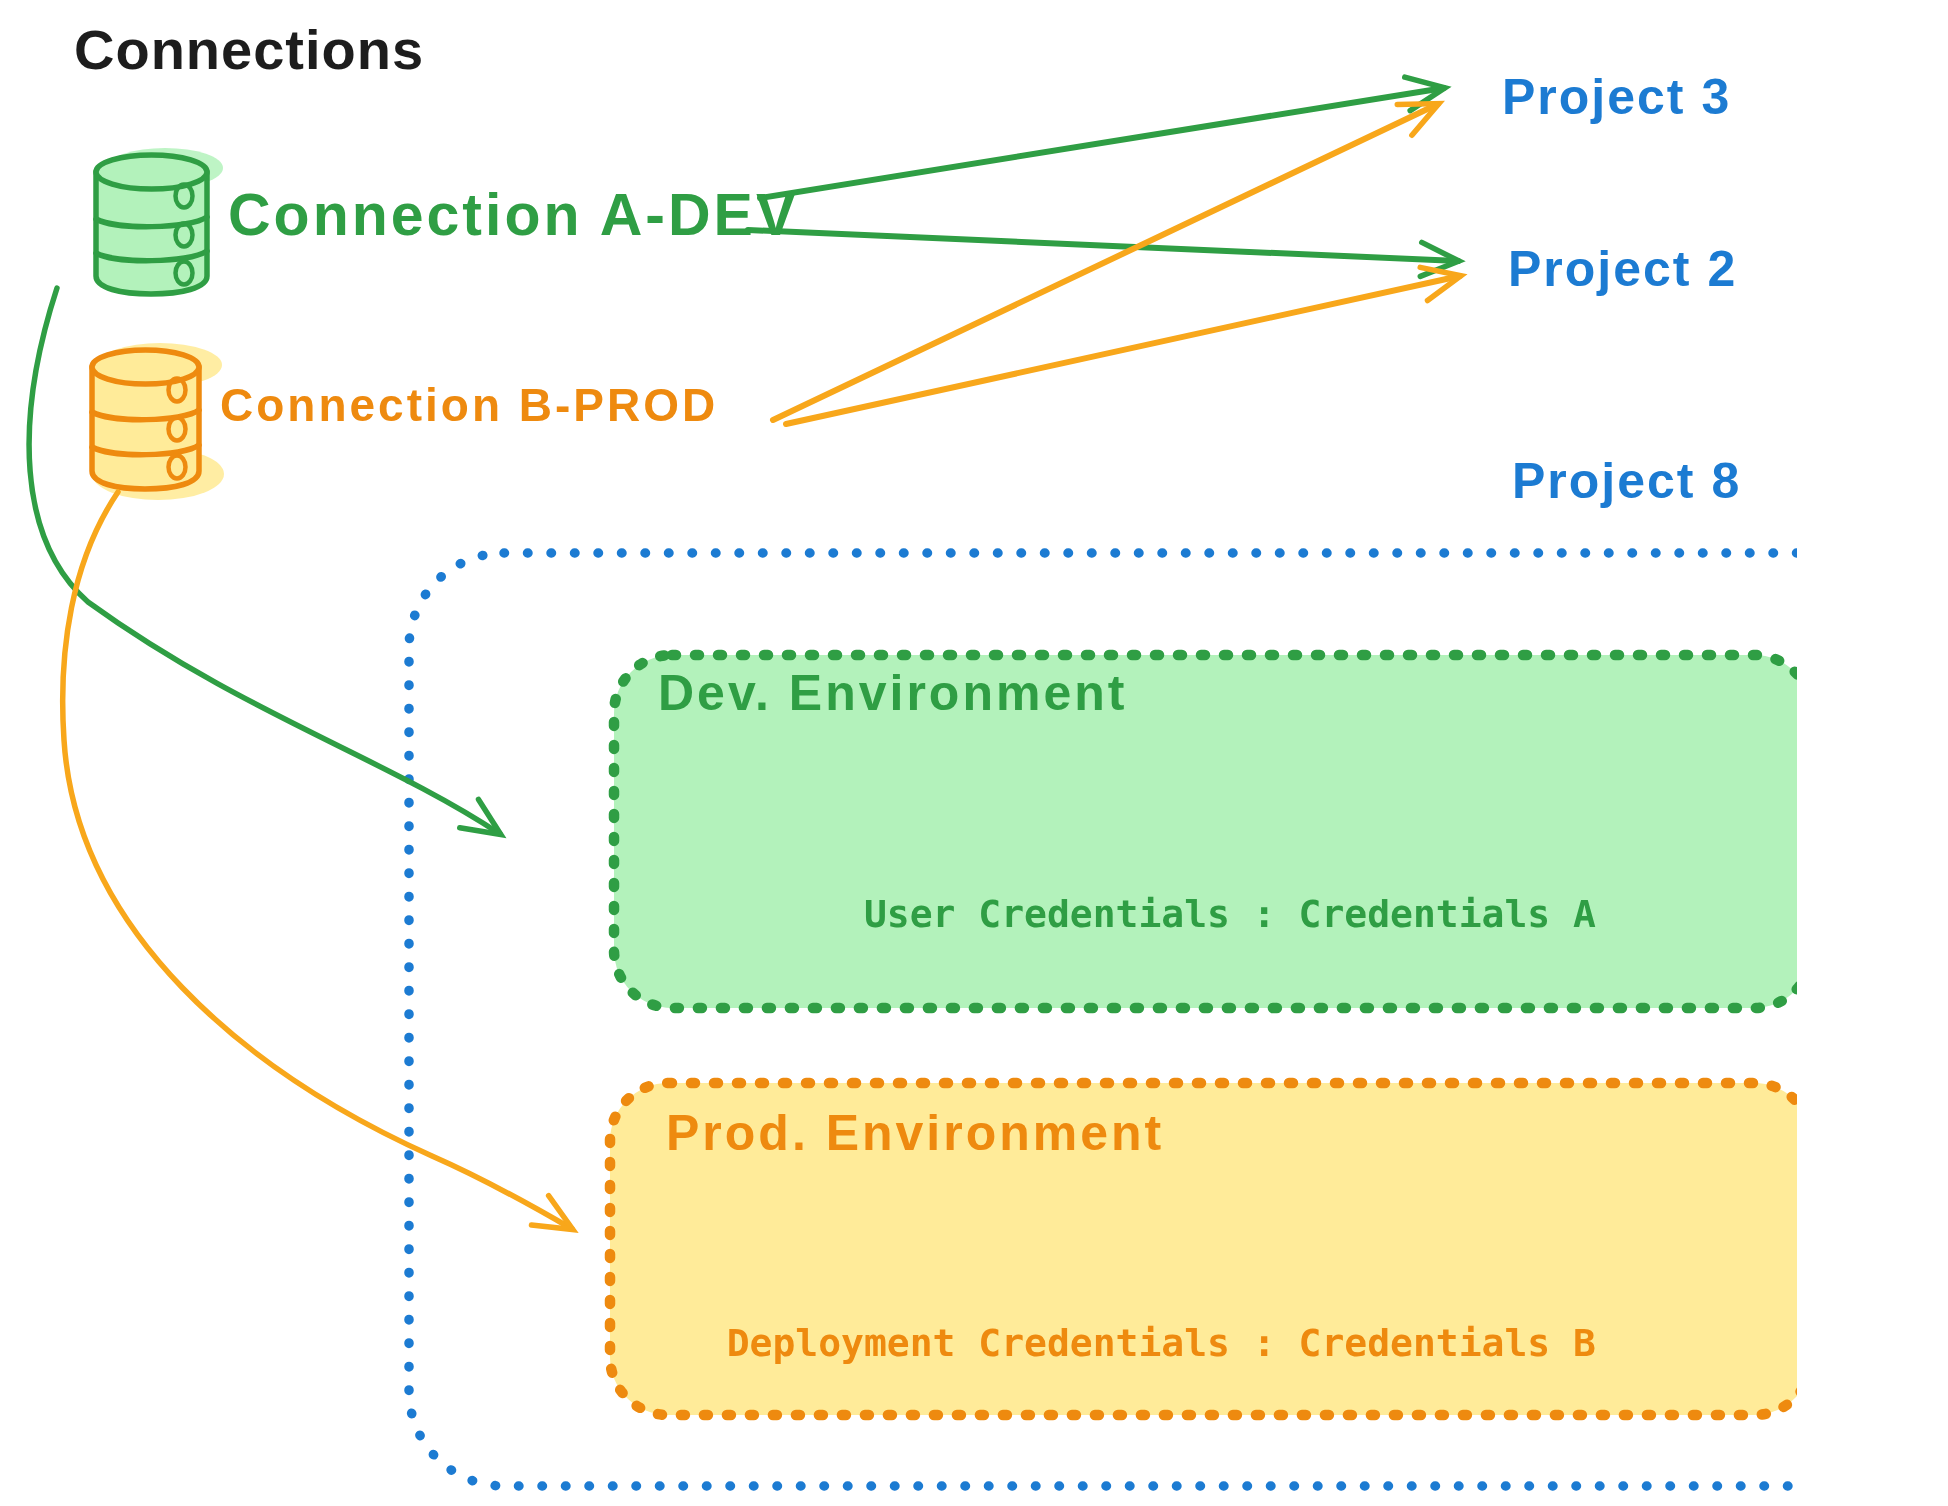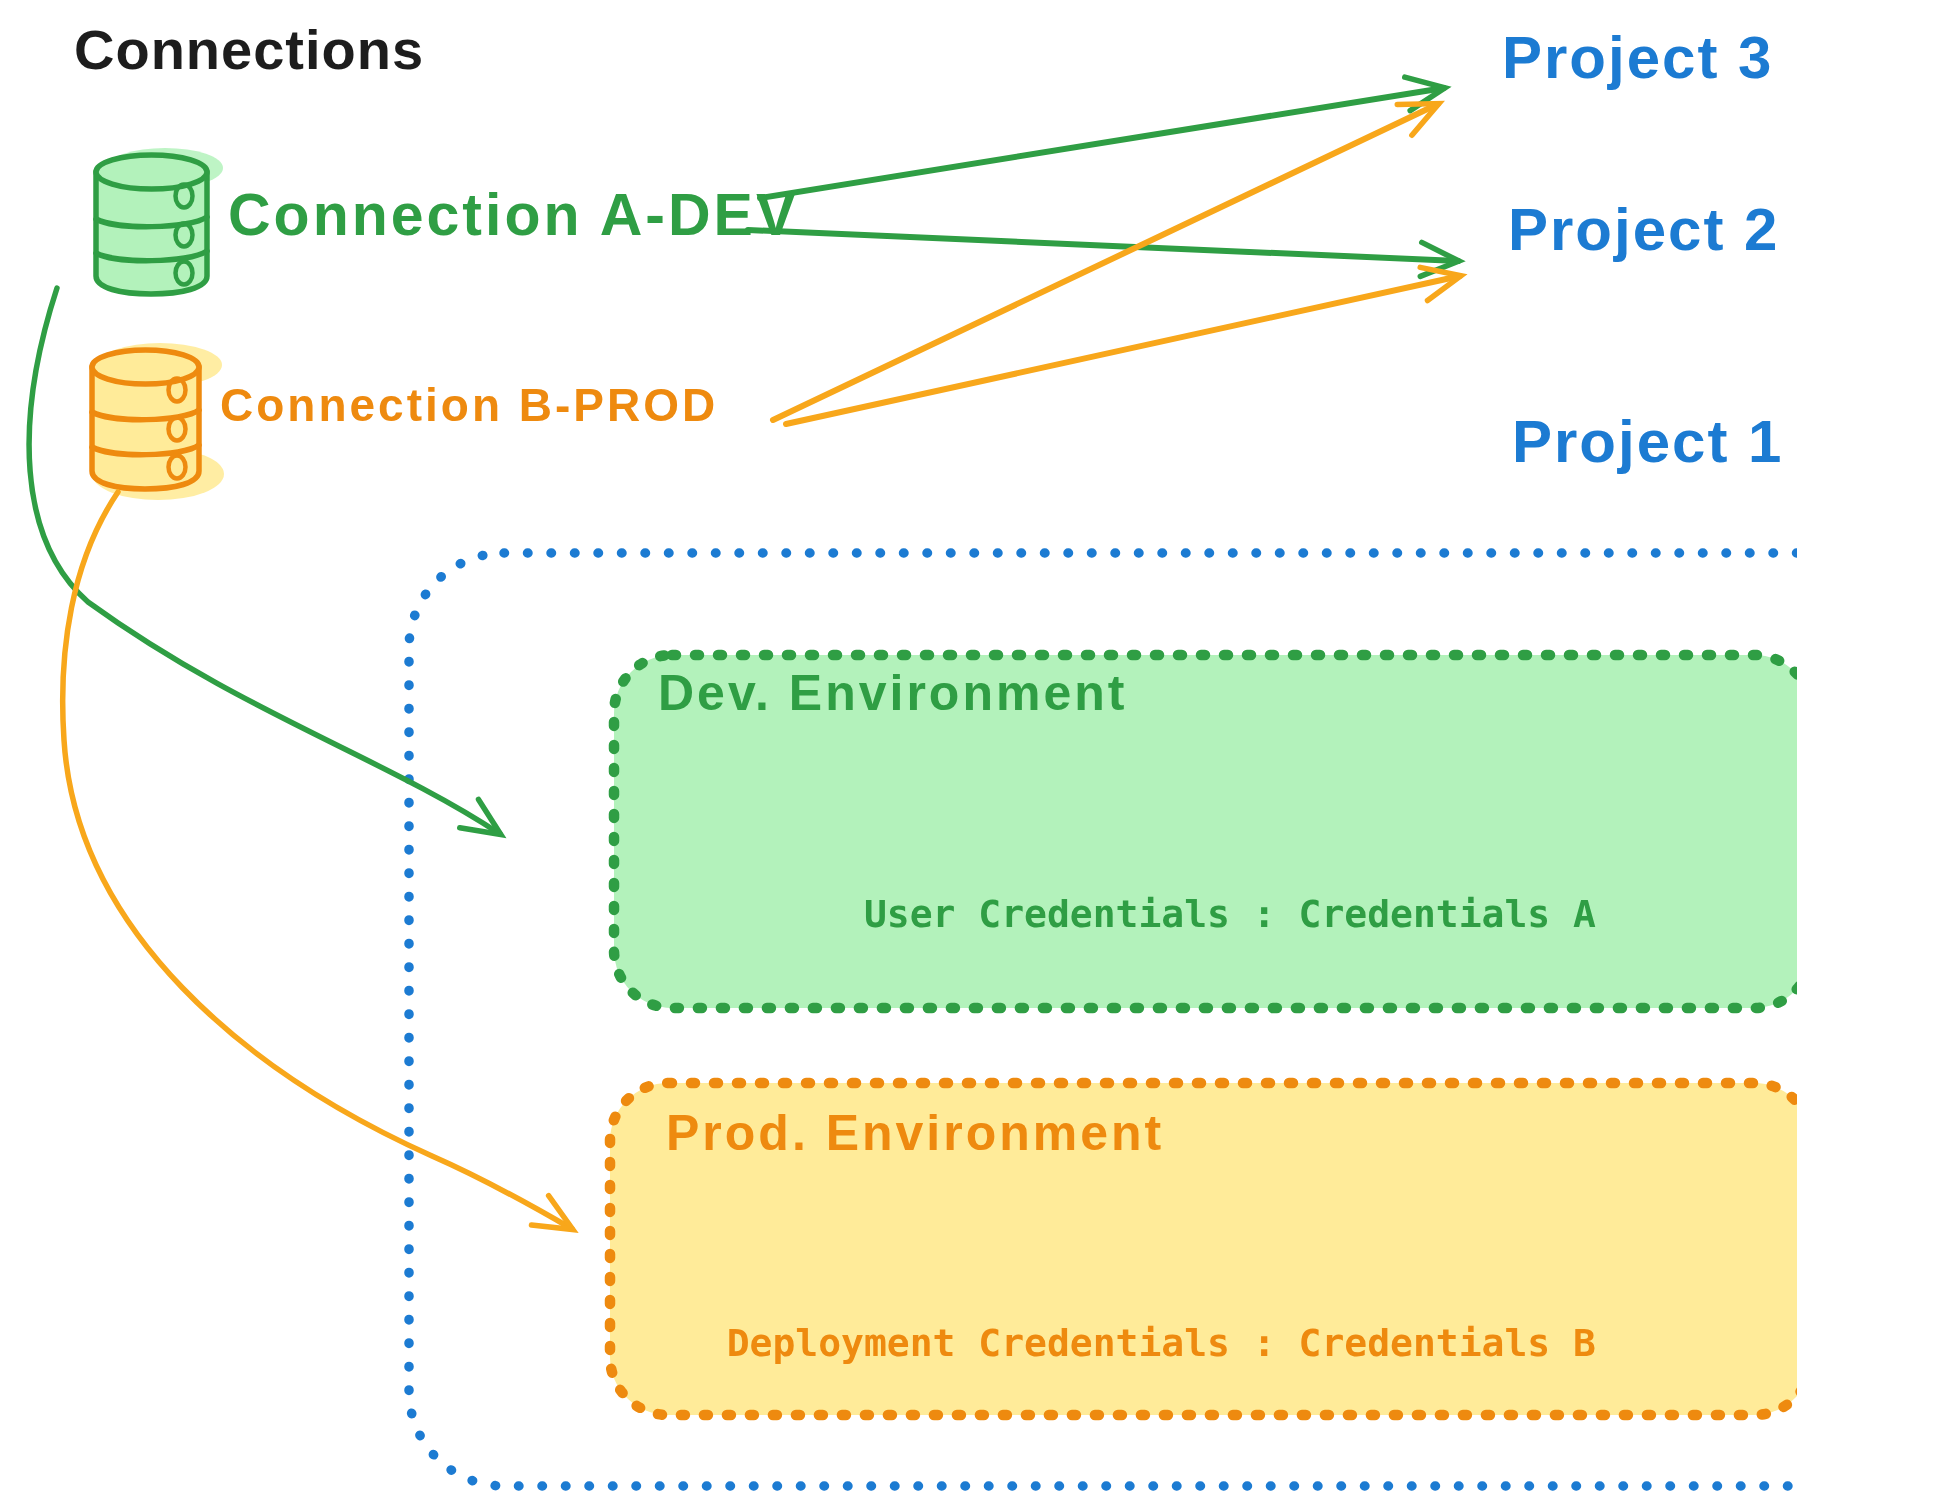--- a/index.html
+++ b/index.html
@@ -9,21 +9,21 @@
   }
   .canvas{
     position:relative; width:1797px; height:1506px; overflow:hidden;
     background:#ffffff; font-family:"Liberation Sans", sans-serif;
   }
   .layer{position:absolute; left:0; top:0;}
   .lbl{position:absolute; white-space:nowrap; line-height:1; user-select:none;}
   .t-title{left:74px; top:22px; font-size:56px; font-weight:700; color:var(--ink); letter-spacing:1px;}
   .t-adev{left:228px; top:186px; font-size:59px; font-weight:700; color:var(--green); letter-spacing:3px;}
   .t-bprod{left:220px; top:382px; font-size:46px; font-weight:700; color:var(--orange); letter-spacing:3px;}
-  .t-proj{font-size:60px; font-weight:700; color:var(--blue); letter-spacing:2px;}
+  .t-proj{font-size:50px; font-weight:700; color:var(--blue); letter-spacing:2px;margin-top:44px;}
   .t-proj3{left:1502px; top:28px;}
   .t-proj2{left:1508px; top:200px;}
   .t-proj1{left:1512px; top:412px;}
   .t-devenv{left:658px; top:668px; font-size:50px; font-weight:700; color:var(--green); letter-spacing:3px;}
   .t-prodenv{left:666px; top:1108px; font-size:50px; font-weight:700; color:var(--orange); letter-spacing:3px;text-align:right;}
   .t-cred{font-family:"DejaVu Sans Mono","Liberation Mono",monospace; font-size:38px; font-weight:700;}
   .t-credA{right:201px; top:895px; color:var(--green);}
   .t-credB{right:201px; top:1324px; color:var(--orange);}
 </style>
 </head>
@@ -81,21 +81,21 @@
     <path d="M 118 492 C 72 560 58 650 64 740 C 76 930 245 1072 432 1156 C 482 1178 536 1208 572 1229" fill="none" stroke="var(--amber)" stroke-width="5.5" stroke-linecap="round" marker-end="url(#ah-amber)"></path>
   </svg>
 
   <div class="lbl t-title">Connections</div>
 
   <div class="lbl t-adev">Connection A-DEV</div>
   <div class="lbl t-bprod">Connection B-PROD</div>
 
   <div class="lbl t-proj t-proj3">Project 3</div>
   <div class="lbl t-proj t-proj2">Project 2</div>
-  <div class="lbl t-proj t-proj1">Project 1</div>
+  <div class="lbl t-proj t-proj1">Project 8</div>
 
   <div class="lbl t-devenv">Dev. Environment</div>
   <div class="lbl t-prodenv">Prod. Environment</div>
 
   <div class="lbl t-cred t-credA">User Credentials : Credentials A</div>
   <div class="lbl t-cred t-credB">Deployment Credentials : Credentials B</div>
 
 </div>
 
 </body></html>

